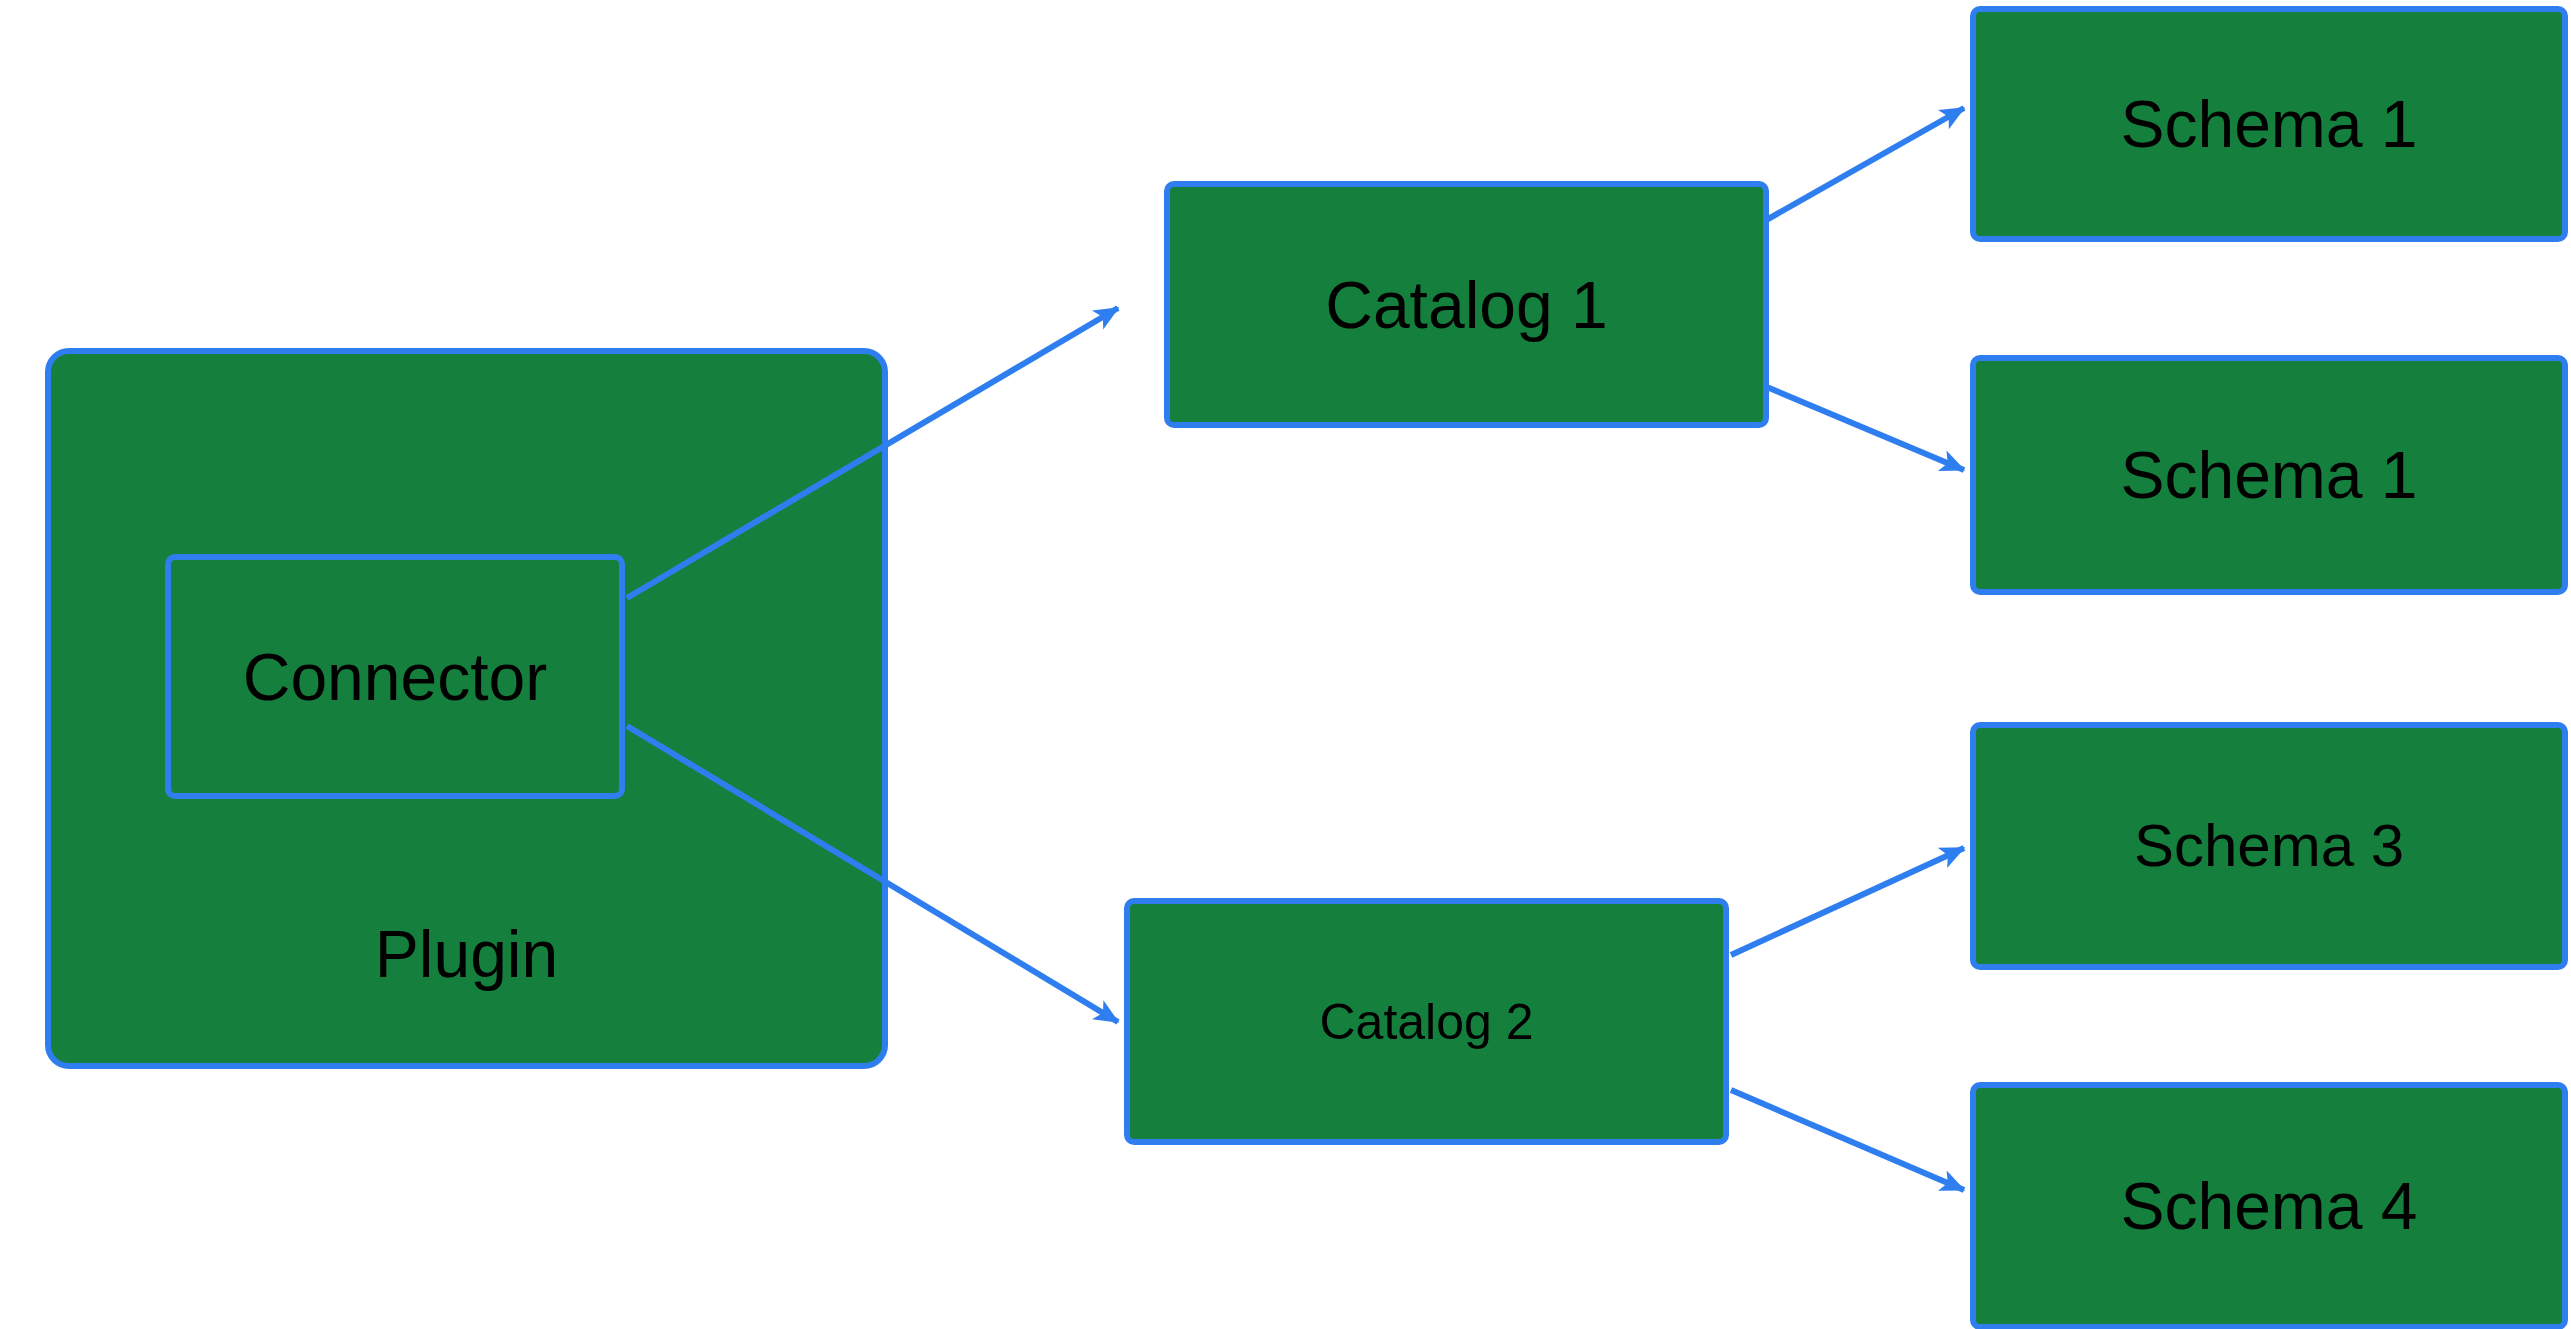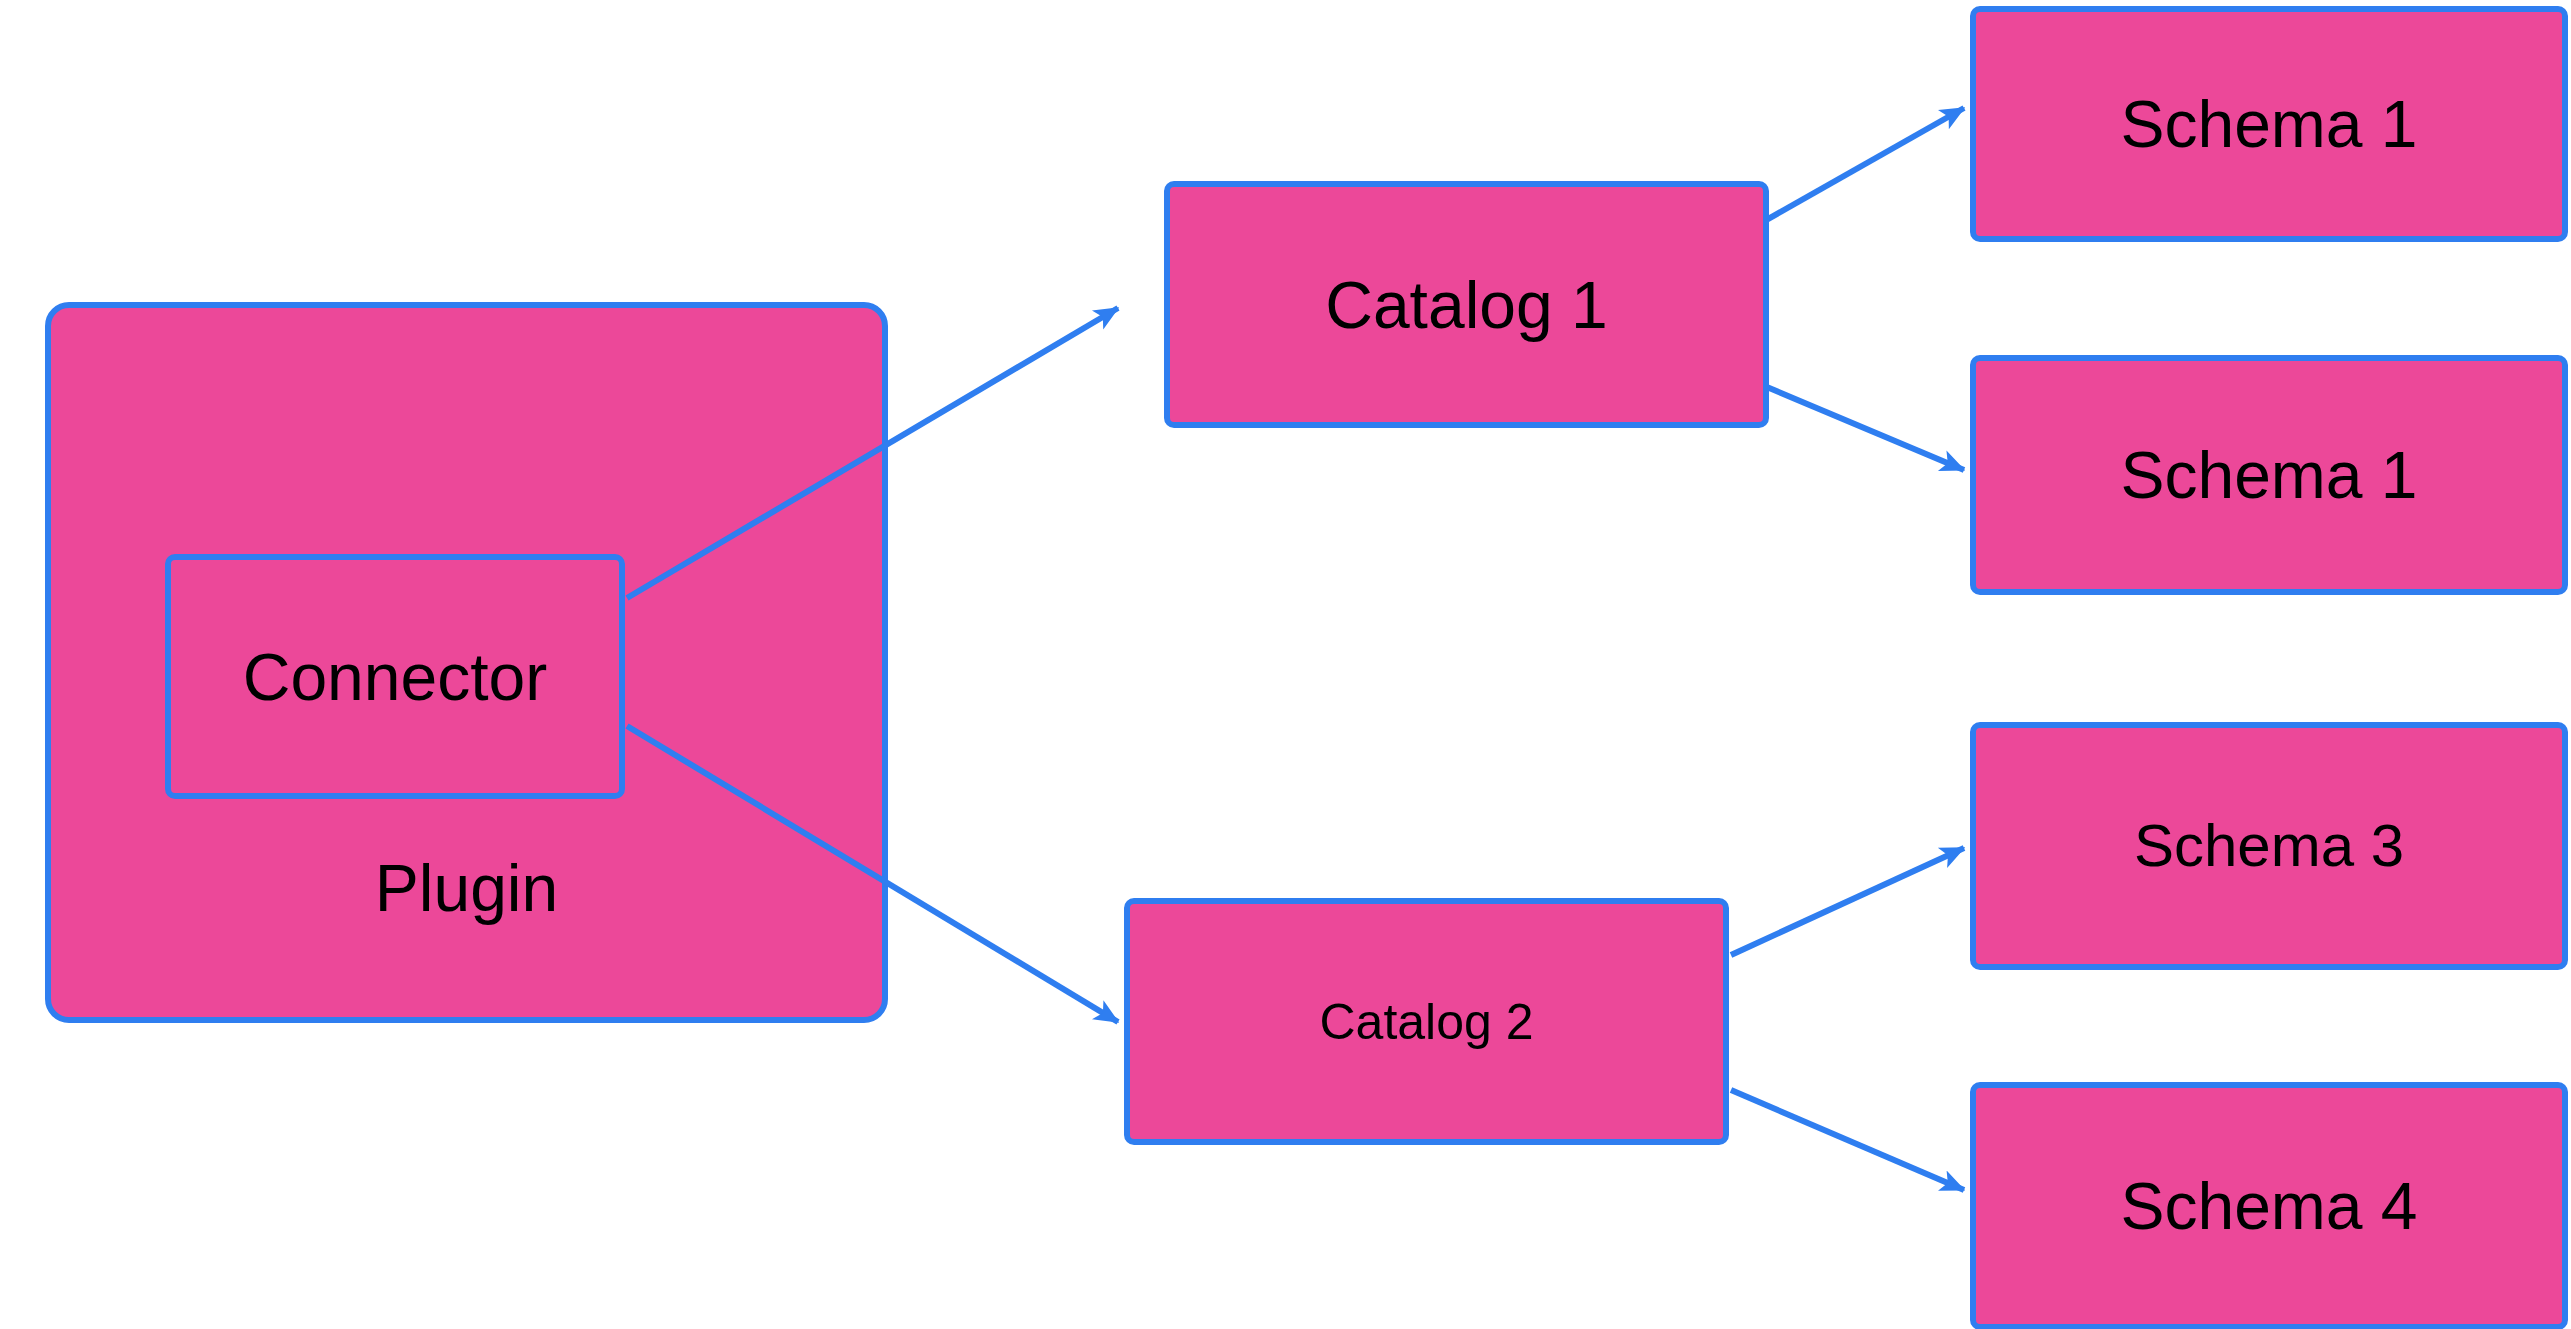--- a/index.html
+++ b/index.html
@@ -23,32 +23,33 @@
   #edge-layer {
     position: absolute;
     top: 0;
     left: 0;
     width: 2571px;
     height: 1329px;
   }
   .node {
     position: absolute;
     box-sizing: border-box;
-    background: #ec4899;
+    background: #15803d;
     display: flex;
     align-items: center;
     justify-content: center;
     color: #000000;
     line-height: 1;
     white-space: nowrap;
   }
   
   .node-group {
     align-items: flex-end;
-    padding-bottom: 96px;
+    padding-bottom: 76px;
+    margin-top: 46px;
   }
   .node-label {
     color: #000000;
     line-height: 1;
   }
 </style>
 </head>
 <body>
 
 <div id="diagram-root">

